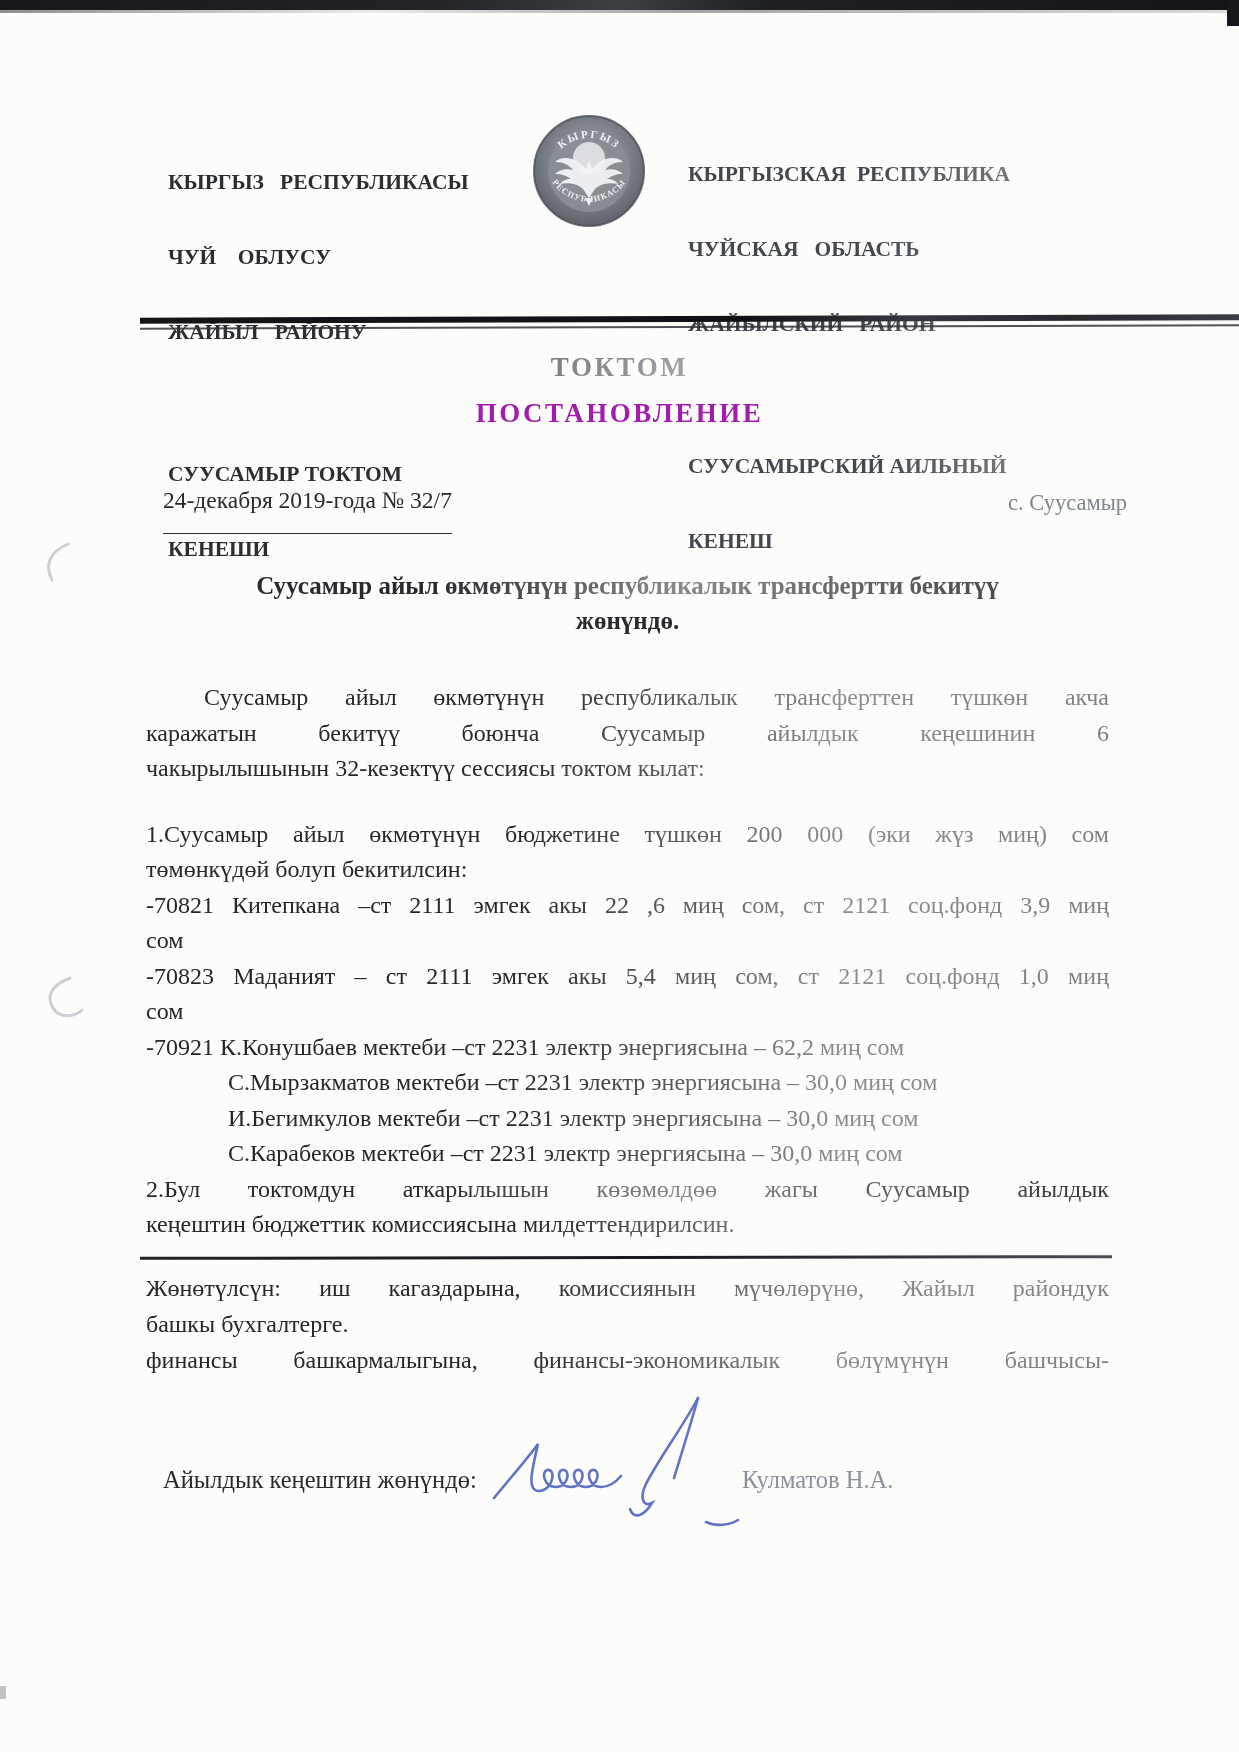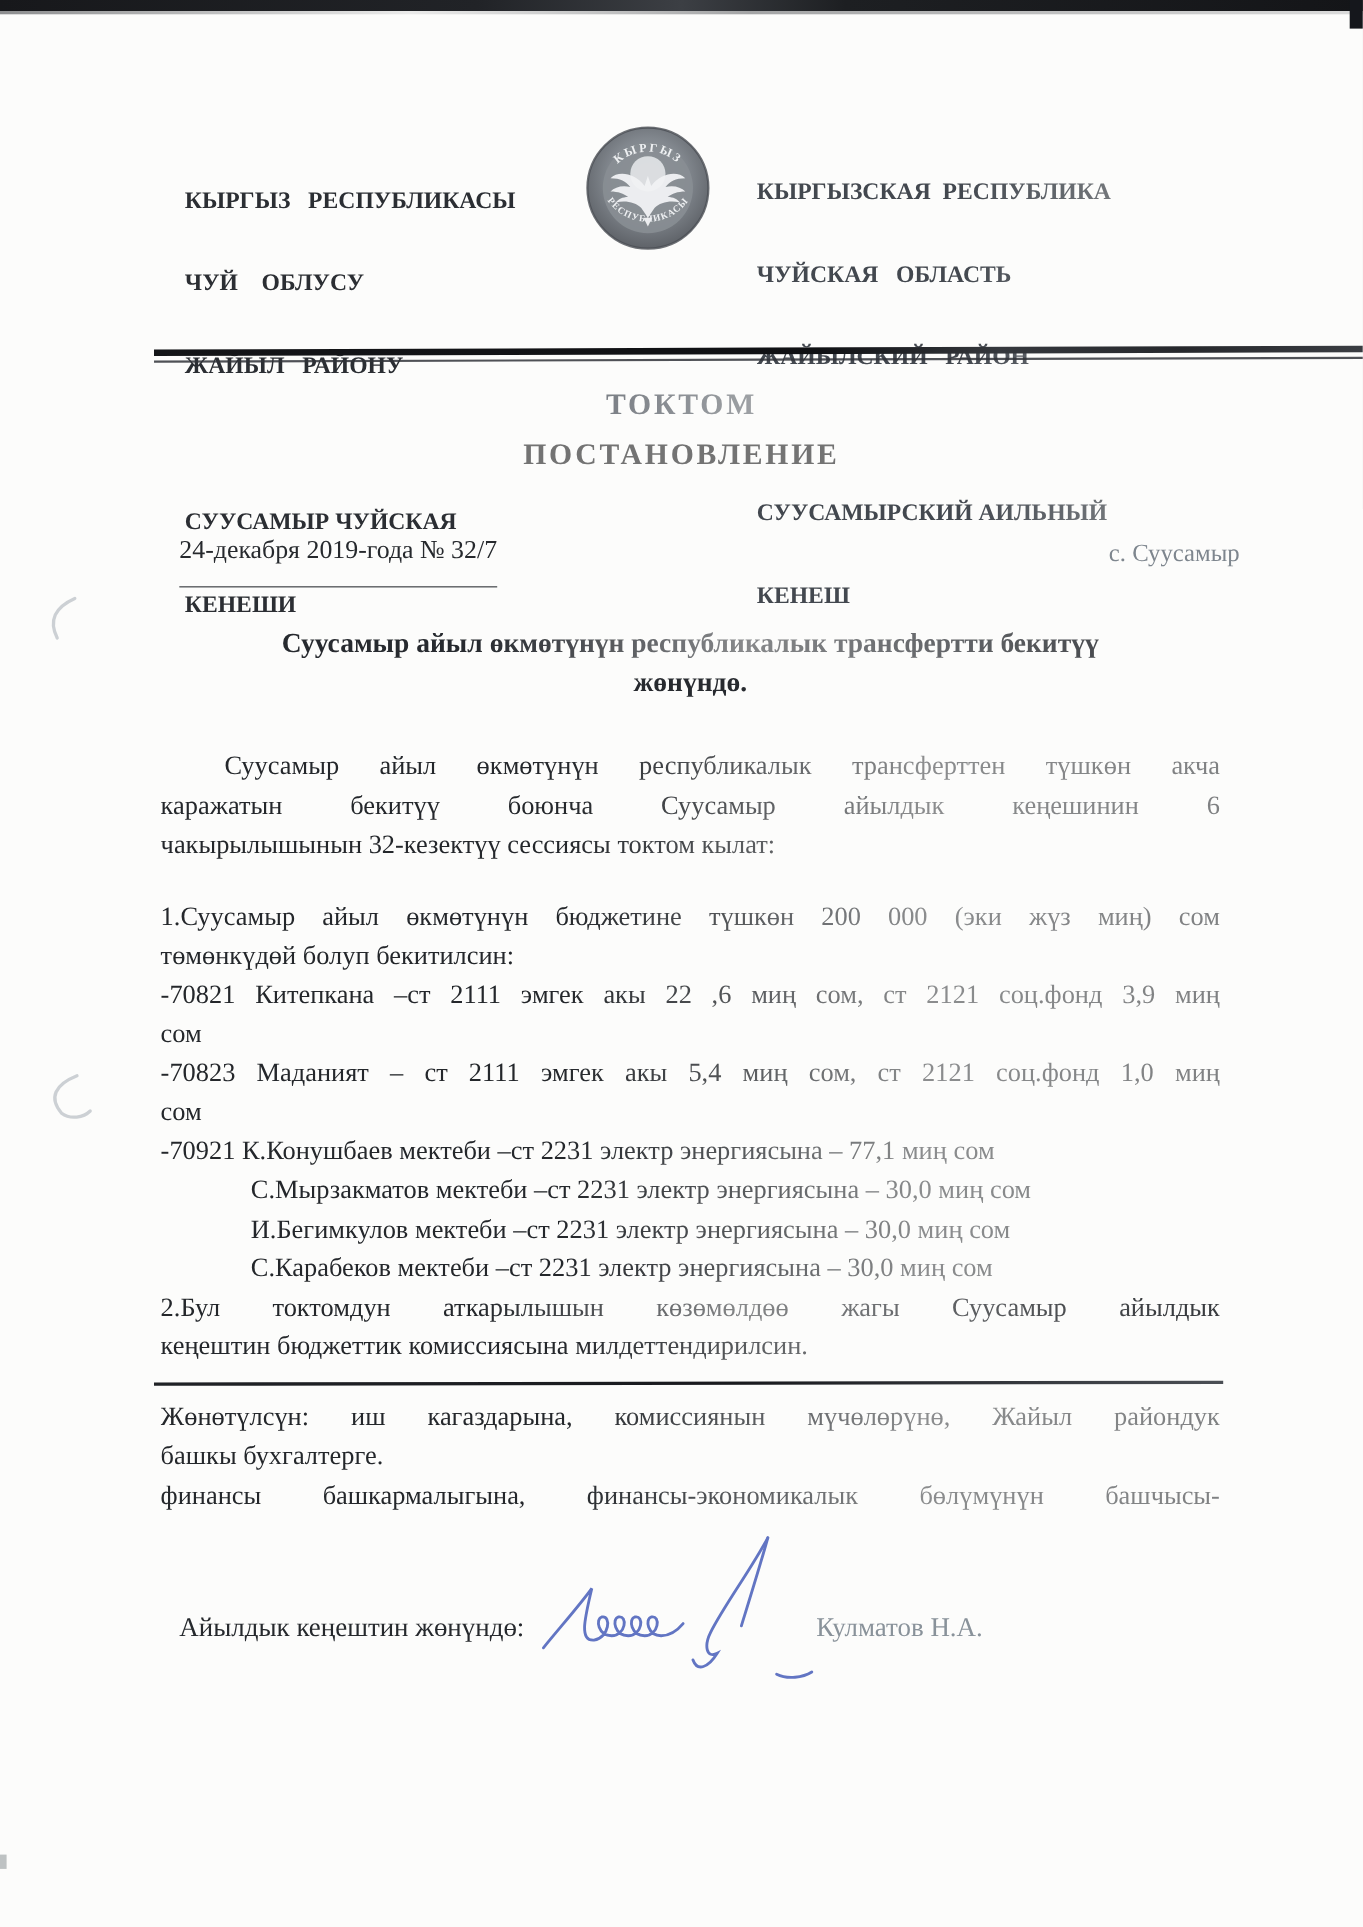--- a/index.html
+++ b/index.html
@@ -28,21 +28,21 @@
   
   .rule{position:absolute;left:140px;top:316px;width:1099px;transform:rotate(-.18deg);}
   .rule .thick{height:6px;background:linear-gradient(90deg,#141518 0%,#101114 55%,#35383d 70%,#26282c 85%,#3a3d42 100%);}
   .rule .thin{height:2px;margin-top:4px;background:#303338;opacity:.85;}
   .divider{position:absolute;left:140px;top:1256px;width:972px;height:3px;
     background:linear-gradient(90deg,#202226 0%,#191a1e 55%,#4b4f55 100%);transform:rotate(-.1deg);}
   
   .doctype{position:absolute;left:0;width:1239px;text-align:center;font-weight:bold;
     font-size:27px;letter-spacing:2.5px;}
   .doctype.t1{top:352px;color:#4e545c;}
-  .doctype.t2{top:398px;color:#737373;}
+  .doctype.t2{top:398px;color:#a21caf;}
   
   .dateno{position:absolute;left:163px;top:487px;font-size:23.5px;color:#26292d;
     border-bottom:1.6px solid #2f3237;padding-bottom:19px;}
   .place{position:absolute;left:1008px;top:490px;font-size:22.5px;color:#7e868e;}
   
   .subject{position:absolute;left:146px;top:568px;width:963px;text-align:center;
     font-weight:bold;font-size:25px;line-height:35px;color:#272a2f;}
   
   .content{position:absolute;left:146px;top:680px;width:963px;font-size:24px;line-height:35.5px;}
   .dist{position:absolute;left:146px;top:1270px;width:963px;font-size:24px;line-height:36px;}
@@ -74,21 +74,21 @@
   <svg class="scan-mark" style="left:36px;top:972px;" width="56" height="46">
     <path d="M34,6 C14,14 8,26 20,40 C28,46 40,44 46,38" stroke="#ccd0d4" stroke-width="3" fill="none" stroke-linecap="round"></path>
   </svg>
   <div class="scan-bl"></div>
 
   <div class="hdr hdr-left">
     <div>КЫРГЫЗ   РЕСПУБЛИКАСЫ</div>
     <div>ЧУЙ    ОБЛУСУ</div>
     <div>ЖАЙЫЛ   РАЙОНУ</div>
     <div class="hdr-gap"></div>
-    <div>СУУСАМЫР ЧУЙСКАЯ</div>
+    <div>СУУСАМЫР ТОКТОМ</div>
     <div>КЕНЕШИ</div>
   </div>
 
   <svg class="emblem" viewBox="0 0 114 114">
     <defs>
       <radialGradient id="sealg" cx="50%" cy="42%" r="60%">
         <stop offset="0%" stop-color="#9aa0a6"></stop>
         <stop offset="55%" stop-color="#7b8188"></stop>
         <stop offset="100%" stop-color="#53575d"></stop>
       </radialGradient>
@@ -140,21 +140,21 @@
     <div class="ln j ind f">Суусамыр айыл өкмөтүнүн республикалык трансферттен түшкөн акча</div>
     <div class="ln j f">каражатын бекитүү боюнча Суусамыр айылдык кеңешинин 6</div>
     <div class="ln f">чакырылышынын 32-кезектүү сессиясы токтом кылат:</div>
     <div class="gap"></div>
     <div class="ln j f">1.Суусамыр айыл өкмөтүнүн бюджетине түшкөн 200 000 (эки жүз миң) сом</div>
     <div class="ln">төмөнкүдөй болуп бекитилсин:</div>
     <div class="ln j f">-70821 Китепкана –ст 2111 эмгек акы 22 ,6 миң сом, ст 2121 соц.фонд 3,9 миң</div>
     <div class="ln">сом</div>
     <div class="ln j f">-70823 Маданият – ст 2111 эмгек акы 5,4 миң сом, ст 2121 соц.фонд 1,0 миң</div>
     <div class="ln">сом</div>
-    <div class="ln f">-70921 К.Конушбаев мектеби –ст 2231 электр энергиясына – 77,1 миң сом</div>
+    <div class="ln f">-70921 К.Конушбаев мектеби –ст 2231 электр энергиясына – 62,2 миң сом</div>
     <div class="ln ind2 f">С.Мырзакматов мектеби –ст 2231 электр энергиясына – 30,0 миң сом</div>
     <div class="ln ind2 f">И.Бегимкулов мектеби –ст 2231 электр энергиясына – 30,0 миң сом</div>
     <div class="ln ind2 f">С.Карабеков мектеби –ст 2231 электр энергиясына – 30,0 миң сом</div>
     <div class="ln j fm">2.Бул токтомдун аткарылышын көзөмөлдөө жагы Суусамыр айылдык</div>
     <div class="ln f">кеңештин бюджеттик комиссиясына милдеттендирилсин.</div>
   </div>
 
   <div class="divider"></div>
 
   <div class="dist">

